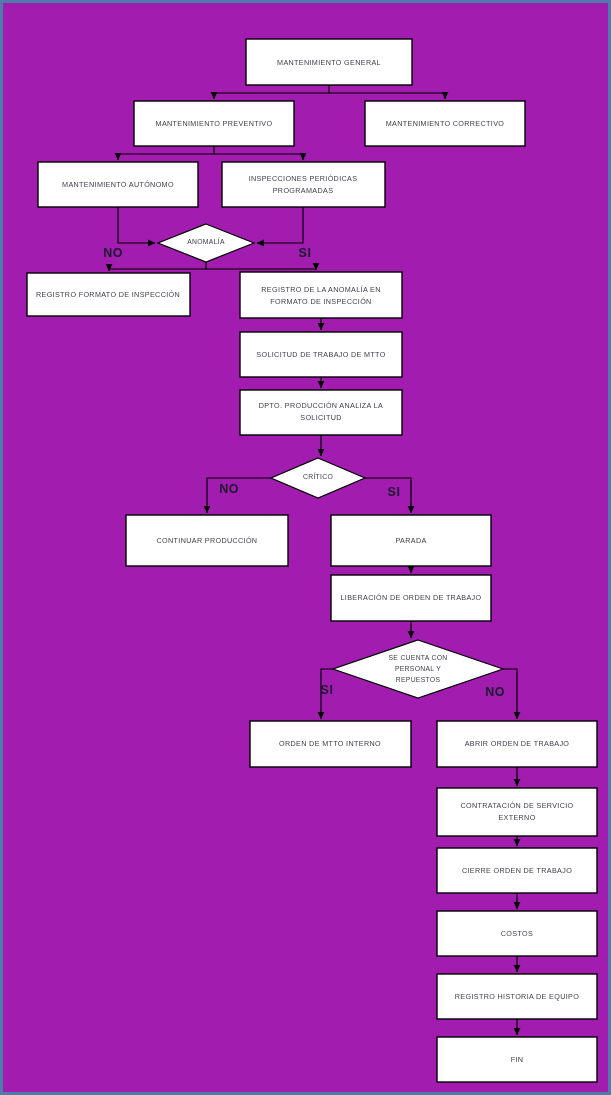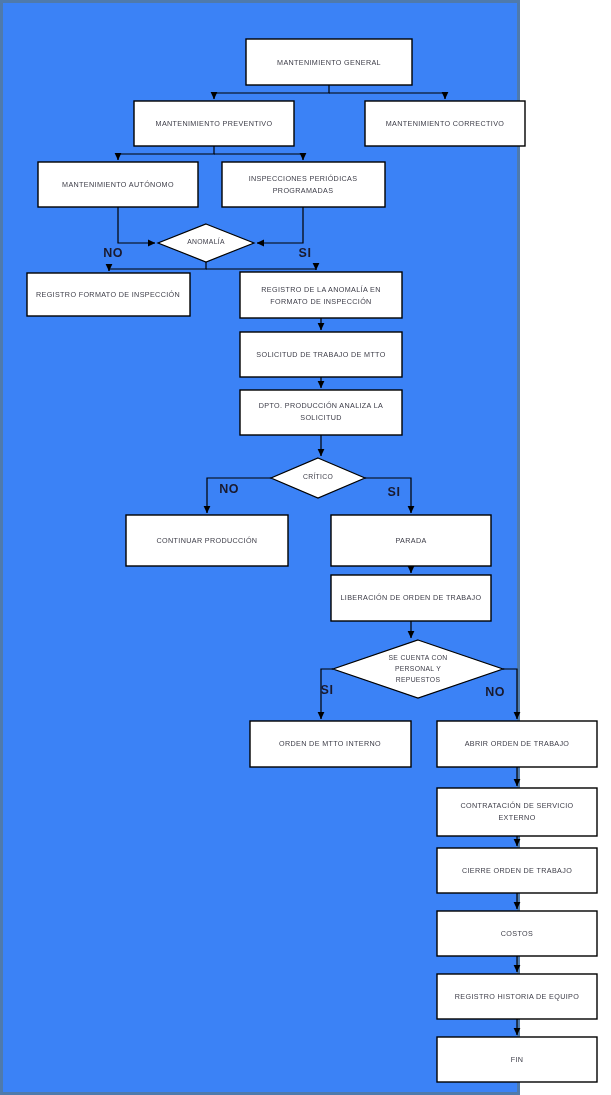--- a/index.html
+++ b/index.html
@@ -11,25 +11,25 @@
     width: 611px;
     height: 1095px;
     font-family: "Liberation Sans", sans-serif;
     position: relative;
     overflow: hidden;
   }
   #page-frame {
     position: absolute;
     left: 0;
     top: 0;
-    width: 520px;
+    width: 611px;
     height: 1095px;
     box-sizing: border-box;
     border: 3px solid #4f7aab;
-    background: #3b82f6;
+    background: #a21caf;
   }
   #flow-svg {
     position: absolute;
     left: 0;
     top: 0;
   }
   .node-box {
     fill: #ffffff;
     stroke: #000000;
     stroke-width: 1.4;

